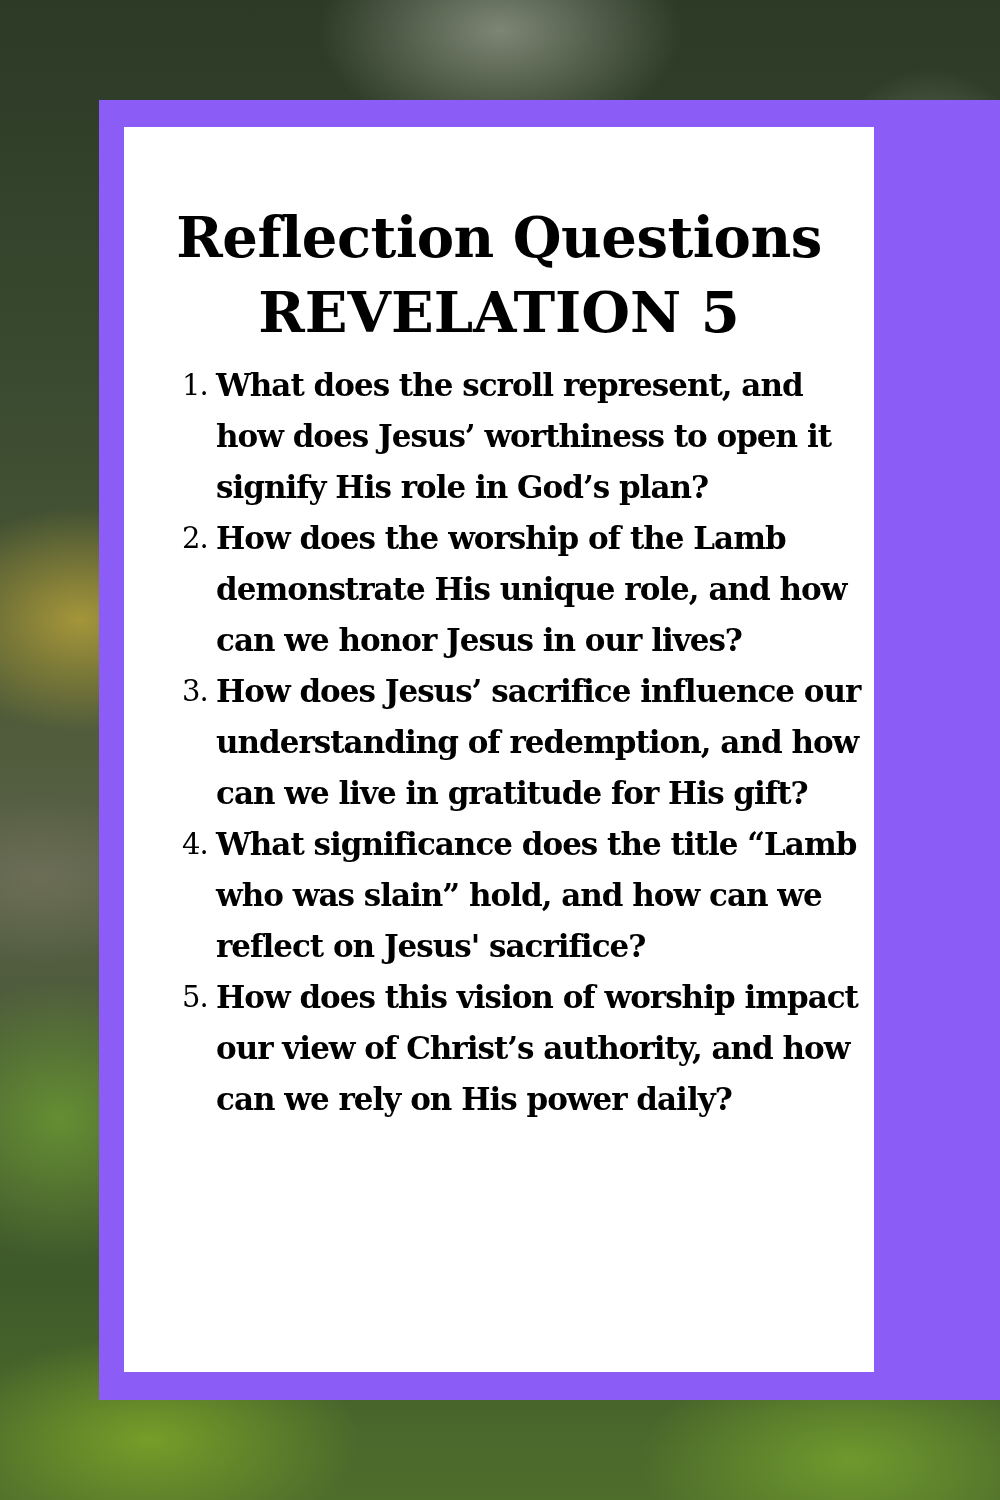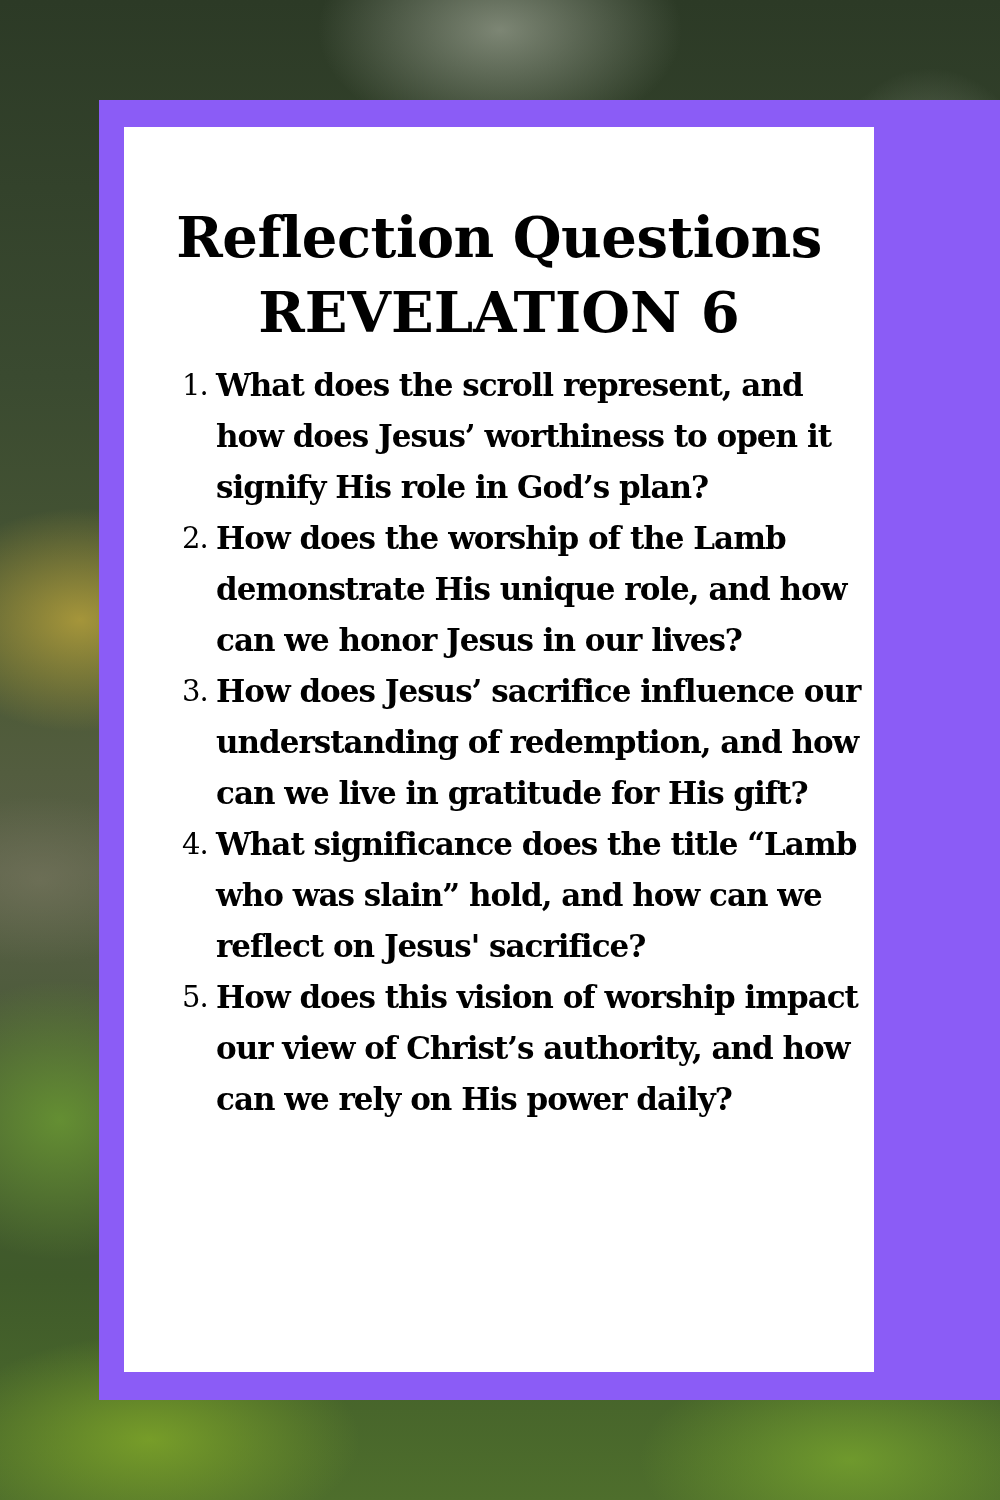--- a/index.html
+++ b/index.html
@@ -52,21 +52,21 @@
     }
   </style>
 </head>
 <body>
 
 <div class="bg"></div>
 
 <div class="frame">
   <div class="card">
     <div class="title">Reflection Questions</div>
-    <div class="subtitle">REVELATION 6</div>
+    <div class="subtitle">REVELATION 5</div>
     <ol class="list">
       <li class="q">
         <span class="q-num">1.</span>
         <span>What does the scroll represent, and how does Jesus’ worthiness to open it signify His role in God’s plan?</span>
       </li>
       <li class="q">
         <span class="q-num">2.</span>
         <span>How does the worship of the Lamb demonstrate His unique role, and how can we honor Jesus in our lives?</span>
       </li>
       <li class="q">

